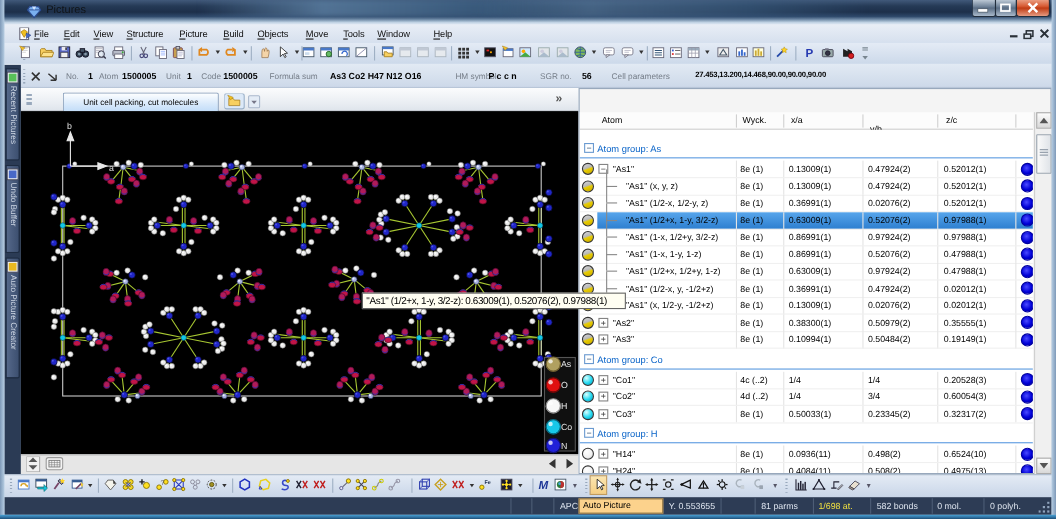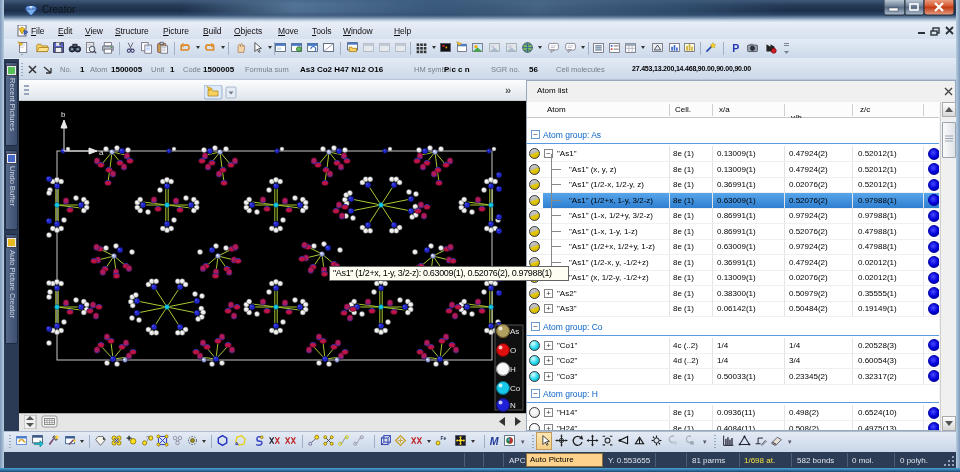--- a/index.html
+++ b/index.html
@@ -53,21 +53,21 @@
 </style></head><body>
 <div id="w">
 <div class="abs title"></div>
     <div class="abs tstreak"></div>
     <div class="abs tstreak" style="left:430px;width:360px;opacity:0.7"></div>
     <svg class="abs" style="left:24px;top:5px" width="14" height="12">
       <polygon points="3,1 11,1 13,4 7,11 1,4" fill="#7ab0f0" stroke="#2a4a90" stroke-width="1"></polygon>
       <polyline points="1,4 13,4" stroke="#2a4a90" stroke-width="0.8" fill="none"></polyline>
       <polygon points="5,1 7,4 9,1" fill="#cfe4ff"></polygon>
     </svg>
-    <div class="abs ttext">Creator</div>
+    <div class="abs ttext">Pictures</div>
     <svg class="abs" style="left:884px;top:0" width="72" height="17">
 <defs>
         <linearGradient id="gb2" x1="0" y1="0" x2="0" y2="1">
           <stop offset="0" stop-color="#d4dee8"></stop>
           <stop offset="0.45" stop-color="#74879c"></stop>
           <stop offset="0.55" stop-color="#5a6d84"></stop>
           <stop offset="1" stop-color="#aebecf"></stop>
         </linearGradient>
 <linearGradient id="gr" x1="0" y1="0" x2="0" y2="1">
           <stop offset="0" stop-color="#f0b49c"></stop>
@@ -124,22 +124,23 @@
     <div class="abs ilab" style="left:151px;">Unit</div>
     <div class="abs ival" style="left:170px;">1</div>
     <div class="abs ilab" style="left:183px;">Code</div>
     <div class="abs ival" style="left:203px;">1500005</div>
     <div class="abs ilab" style="left:245px;">Formula sum</div>
     <div class="abs ival" style="left:300px;">As3 Co2 H47 N12 O16</div>
     <div class="abs ilab" style="left:414px;">HM symbol</div>
     <div class="abs ival" style="left:444px;">P c c n</div>
     <div class="abs ilab" style="left:491px;">SGR no.</div>
     <div class="abs ival" style="left:529px;">56</div>
-    <div class="abs ilab" style="left:556px;">Cell molecules</div>
+    <div class="abs ilab" style="left:556px;">Cell parameters</div>
     <div class="abs ival" style="left:632px;font-size:7px;letter-spacing:-0.2px;">27.453,13.200,14.468,90.00,90.00,90.00</div>
+    <div class="abs tab">Unit cell packing, cut molecules</div>
     <svg class="abs" style="left:204px;top:85px" width="34" height="15">
       <rect x="0" y="0" width="18" height="14" rx="2" fill="#dce9f8" stroke="#9ab0c8"></rect>
       <path d="M4 5 L4 11 L14 11 L14 6 L9 6 L8 4.5 L4 4.5 Z" fill="#f8d060" stroke="#a88020" stroke-width="0.7"></path>
       <polygon points="3,1.5 8,3.5 5.5,6" fill="#f0c020" stroke="#a07000" stroke-width="0.4"></polygon>
       <rect x="22" y="2" width="10" height="11" rx="1" fill="#e4ecf6" stroke="#aab8cc"></rect>
       <polygon points="24.5,6.5 29.5,6.5 27,9.5" fill="#778"></polygon>
     </svg>
     <div class="abs" style="left:505px;top:84px;font-size:11px;color:#555;font-weight:bold">»</div>
     <div class="abs side"></div>
     <div class="abs stab" style="top:62px;height:84px">
@@ -1003,29 +1004,23 @@
       <polygon points="2,8 10,8 6,12" fill="#555"></polygon>
       <rect x="18" y="1" width="15" height="11" rx="2" fill="#f4f4f4" stroke="#999"></rect>
       <rect x="20.5" y="3.5" width="10" height="6" fill="none" stroke="#777" stroke-width="0.8"></rect>
       <path d="M20.5 5.5 h10 M20.5 7.5 h10 M23 3.5 v6 M25.5 3.5 v6 M28 3.5 v6" stroke="#777" stroke-width="0.5"></path>
     </svg>
     <svg class="abs" style="left:499px;top:417px" width="24" height="10">
       <polygon points="6,0 6,9 0,4.5" fill="#333"></polygon>
       <polygon points="16,0 16,9 22,4.5" fill="#333"></polygon>
     </svg>
     <div class="abs panel">
-      <div class="abs ptitle">
-        <span style="position:absolute;left:10px;top:5px">Atom list</span>
-        <svg style="position:absolute;left:417px;top:6px" width="9" height="9">
-          <path d="M1 1 L8 8 M8 1 L1 8" stroke="#444" stroke-width="1.4"></path>
-        </svg>
-      </div>
       <div class="abs phead">
         <span style="position:absolute;left:20px;top:3px">Atom</span>
-        <span style="position:absolute;left:148px;top:3px">Cell.</span>
+        <span style="position:absolute;left:148px;top:3px">Wyck.</span>
         <span style="position:absolute;left:192px;top:3px">x/a</span>
         <span style="position:absolute;left:264px;top:11px">y/b</span>
         <span style="position:absolute;left:333px;top:3px">z/c</span>
         <span style="position:absolute;left:142px;top:2px;width:1px;height:12px;background:#d0d0d0"></span>
         <span style="position:absolute;left:185px;top:2px;width:1px;height:12px;background:#d0d0d0"></span>
         <span style="position:absolute;left:257px;top:2px;width:1px;height:12px;background:#d0d0d0"></span>
         <span style="position:absolute;left:325px;top:2px;width:1px;height:12px;background:#d0d0d0"></span>
         <span style="position:absolute;left:396px;top:2px;width:1px;height:12px;background:#d0d0d0"></span>
       </div>
       <div class="abs pbody">
@@ -1206,21 +1201,21 @@
         <div style="position:absolute;left:0;top:183.0px;width:412px;height:15.5px;font-size:8px">
           <span class="vline" style="left:142px;height:15.5px"></span>
           <span class="vline" style="left:185px;height:15.5px"></span>
           <span class="vline" style="left:257px;height:15.5px"></span>
           <span class="vline" style="left:325px;height:15.5px"></span>
           <span class="vline" style="left:396px;height:15.5px"></span>
           <span class="ball ballAs"></span>
           <span class="exbox" style="left:17px;top:3px">+</span>
           <span class="rtxt" style="left:30px">"As3"</span>
           <span class="rv" style="left:146px">8e (1)</span>
-          <span class="rv" style="left:190px">0.06142(1)</span>
+          <span class="rv" style="left:190px">0.10994(1)</span>
           <span class="rv" style="left:262px">0.50484(2)</span>
           <span class="rv" style="left:331px">0.19149(1)</span>
           <span class="bluec" style="left:401px;top:1.5px"></span>
           <span class="hline" style="top:15.0px"></span>
         </div>
         <div style="position:absolute;left:0;top:198.5px;width:412px;height:20px">
           <span style="position:absolute;left:4px;top:5px;width:9px;height:9px;border:1px solid #6a9ad0;background:#fff;font-size:8px;line-height:7px;text-align:center;color:#246">−</span>
           <span class="grptxt" style="top:5px">Atom group: Co</span>
           <span class="grpline"></span>
         </div>

